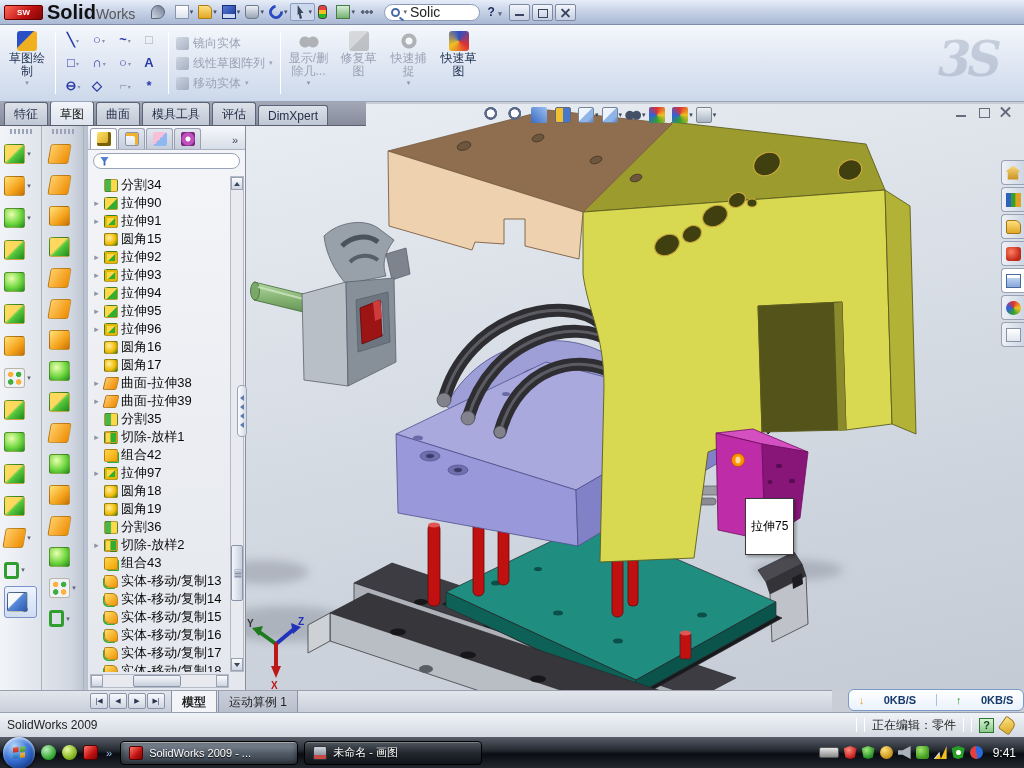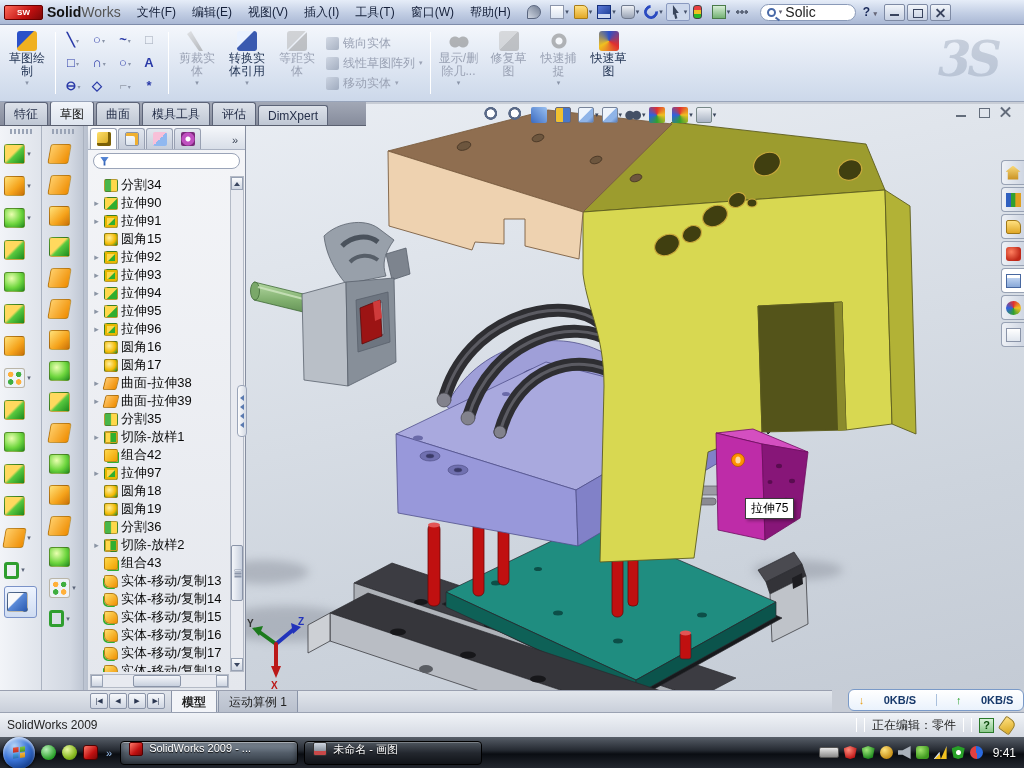--- a/index.html
+++ b/index.html
@@ -2,21 +2,21 @@
 <html><head>
 <meta charset="utf-8">
 <style>
 *{margin:0;padding:0;box-sizing:border-box;font-family:"Liberation Sans",sans-serif;user-select:none}
 html,body{width:1024px;height:768px;overflow:hidden;background:#c8cdd6;position:relative}
 .abs{position:absolute}
 
 #titlebar{left:0;top:0;width:1024px;height:25px;background:linear-gradient(#e6edf8,#c2cee4 55%,#aab8d4);border-bottom:1px solid #7e8caa;display:flex;align-items:center;z-index:9}
 #logo{display:flex;align-items:center;gap:4px;padding:0 8px 0 4px}
 #logocube{width:39px;height:15px;background:linear-gradient(135deg,#ff6a5a,#c01010 60%,#7a0808);border:1px solid #600;border-radius:2px;color:#fff;font-size:8px;font-weight:bold;display:flex;align-items:center;justify-content:center}
-#brand b{font-size:14px;color:#111}
+#brand b{font-size:20px;color:#111}
 #brand span{font-size:14px;color:#555;font-weight:400}
 #menubar{display:flex;height:100%;align-items:center}
 .menu-item{font-size:12px;color:#15203a;padding:3px 8px;cursor:default}
 #qtools{display:flex;align-items:center;gap:1px;margin-left:6px}
 .qt{display:flex;align-items:center;padding:1px 2px;border-radius:2px}
 .qt.pressed{background:#cdd8ec;border:1px solid #8a9ac0}
 .qt i{display:block;width:14px;height:14px}
 .qt .dar{font-size:7px;color:#44506a;margin-left:1px}
 .qt-pin{background:linear-gradient(45deg,#cfd6e2,#707c92);border-radius:50% 50% 50% 0;border:1px solid #5a6680}
 .qt-new{background:linear-gradient(#fff,#dbe3f0);border:1px solid #8a94aa}
@@ -89,21 +89,21 @@
 .hud-view-orientation,.hud-display-style{background:linear-gradient(135deg,#eef4fc 0 45%,#8fb4e8 50% 75%,#5a80c0);border:1px solid #78849a}
 .hud-hide-show{background:radial-gradient(circle at 30% 52%,#445066 4px,transparent 5px),radial-gradient(circle at 72% 52%,#445066 4px,transparent 5px)}
 .hud-appearance,.hud-scene{background:conic-gradient(#e03030,#f0c020,#30a030,#3060e0,#e03030);border-radius:50%}
 .hud-camera{background:linear-gradient(#eef1f6,#aab4c4);border:1px solid #788}
 #vpwin{position:absolute;right:10px;top:2px;display:flex;gap:6px;z-index:4}
 #vpwin .vb{width:16px;height:13px;position:relative;opacity:.75}
 .vb-min:after{content:"";position:absolute;left:2px;bottom:2px;width:10px;height:2px;background:#3a4456}
 .vb-res:after{content:"";position:absolute;left:3px;top:2px;width:9px;height:8px;border:1.5px solid #3a4456}
 .vb-close:before,.vb-close:after{content:"";position:absolute;left:1px;top:5px;width:13px;height:2.2px;background:#3a4456;transform:rotate(45deg)}
 .vb-close:after{transform:rotate(-45deg)}
-#tooltip{position:absolute;left:499px;top:394px;background:#fff;border:1px solid #3a3a3a;font-size:12px;color:#000;padding:1px 5px;box-shadow:2px 2px 3px rgba(0,0,0,.3);z-index:5}
+#tooltip{position:absolute;left:499px;top:394px;background:#fff;border:1px solid #3a3a3a;font-size:12px;color:#000;padding:19px 5px;box-shadow:2px 2px 3px rgba(0,0,0,.3);z-index:5}
 
 #lefttools{left:0;top:126px;width:88px;height:564px;background:linear-gradient(90deg,#f2f4f8,#d2d8e2 80%,#b8c0ce);display:flex;z-index:5}
 .tcol{width:42px;display:flex;flex-direction:column;align-items:center;border-right:1px solid #aab2c0}
 .grip{width:22px;height:5px;margin:3px 0 4px;background:repeating-linear-gradient(90deg,#9aa4b6 0 2px,transparent 2px 4px)}
 .lt{height:32px;display:flex;align-items:center;gap:2px}
 .tcol2 .lt{height:31px}
 .lt i{display:block;width:21px;height:20px;border-radius:3px;border:1px solid rgba(90,70,20,.35)}
 .lt .dar{font-size:7px;color:#5a6478}
 .lt.pressed{background:linear-gradient(#eef4ff,#cfdcf2);border:1px solid #7a92c8;border-radius:3px;padding:0 2px}
 .li-a{background:linear-gradient(135deg,#ffe27a,#f5a21a 60%,#c87008)}
@@ -175,21 +175,21 @@
 
 #taskbar{left:0;top:737px;width:1024px;height:31px;background:linear-gradient(#575e68,#262b33 42%,#0a0d12 55%,#23272f);display:flex;align-items:center;z-index:11}
 #orb{width:32px;height:32px;border-radius:50%;margin:0 6px 0 3px;background:radial-gradient(circle at 35% 28%,#b4d4f8,#3a74d8 45%,#123a86 80%,#0a244e);box-shadow:inset 0 2px 3px rgba(255,255,255,.7),0 1px 3px #000;position:relative}
 #orb:after{content:"";position:absolute;left:10px;top:10px;width:12px;height:11px;transform:skewY(-6deg);background:linear-gradient(#ea5038,#c03020) no-repeat 0 0/5.5px 5px,linear-gradient(#7fc441,#4a9a20) no-repeat 6.5px 0/5.5px 5px,linear-gradient(#4aa3df,#2a70b0) no-repeat 0 6px/5.5px 5px,linear-gradient(#f6b73c,#d09018) no-repeat 6.5px 6px/5.5px 5px}
 #qlaunch{display:flex;align-items:center;gap:6px;margin-right:8px}
 #qlaunch i{display:block;width:15px;height:15px;border-radius:3px}
 .ql-a{background:radial-gradient(circle at 35% 30%,#b8f0b8,#28a028 70%);border-radius:50% !important}
 .ql-b{background:radial-gradient(circle at 35% 30%,#e8f8a0,#88b820 60%,#487810);border-radius:50% !important}
 .ql-sw{background:linear-gradient(135deg,#ff7a6a,#c01010 60%,#7a0808);border:1px solid #500}
 #qchev{color:#9ac0f0;font-size:11px;margin-right:8px}
-.tbtn{height:24px;width:178px;display:flex;gap:6px;padding:0 8px;border-radius:4px;border:1px solid #000;background:linear-gradient(#4e565f,#23272e 50%,#101318);box-shadow:inset 0 1px 0 rgba(255,255,255,.25);margin-right:6px}
+.tbtn{height:24px;width:178px;display:flex;align-items:center;gap:6px;padding:0 8px;border-radius:4px;border:1px solid #000;background:linear-gradient(#4e565f,#23272e 50%,#101318);box-shadow:inset 0 1px 0 rgba(255,255,255,.25);margin-right:6px}
 .tbtn.on{background:linear-gradient(#8a95a2,#525c68 50%,#343c46);box-shadow:inset 0 1px 0 rgba(255,255,255,.4),inset 0 0 6px rgba(0,0,0,.5)}
 .tbtn .tlab{font-size:11px;color:#fff;white-space:nowrap;overflow:hidden;text-shadow:0 1px 1px #000}
 .tbtn i{display:block;width:14px;height:14px;flex:none;border-radius:2px}
 .ti-solidworks{background:linear-gradient(135deg,#ff7a6a,#c01010 60%,#7a0808);border:1px solid #500}
 .ti-paint{background:linear-gradient(#cfd6e0,#6a747f);box-shadow:inset 0 -4px 0 #c84848;border:1px solid #333}
 #tray{margin-left:auto;display:flex;align-items:center;gap:5px;padding-right:8px}
 #tray i{display:block;width:13px;height:13px}
 .tr-keyboard{width:20px !important;height:11px !important;background:linear-gradient(#e8e8e8,#8a8a8a);border:1px solid #555;border-radius:2px}
 .tr-antivirus{background:radial-gradient(circle at 35% 30%,#ff8a7a,#c01818 70%);clip-path:polygon(50% 0,100% 18%,86% 88%,50% 100%,14% 88%,0 18%)}
 .tr-shield-flash{background:radial-gradient(circle at 35% 30%,#a0e87a,#1f8a1f 70%);clip-path:polygon(50% 0,100% 18%,86% 88%,50% 100%,14% 88%,0 18%)}
@@ -202,30 +202,20 @@
 #clock{font-size:12px;color:#fff;padding:0 8px 0 2px;text-shadow:0 1px 1px #000}
 </style>
 </head>
 <body>
 
 <div id="titlebar" class="abs" data-name="title-bar">
   <div id="logo" data-name="app-logo">
     <span id="logocube" data-name="solidworks-cube-icon">SW</span>
     <span id="brand" data-name="app-brand"><b>Solid</b><span>Works</span></span>
   </div>
-  <div id="menubar" data-name="menu-bar">
-
-  <span class="menu-item" data-name="menu-item">文件(F)</span>
-      <span class="menu-item" data-name="menu-item">编辑(E)</span>
-      <span class="menu-item" data-name="menu-item">视图(V)</span>
-      <span class="menu-item" data-name="menu-item">插入(I)</span>
-      <span class="menu-item" data-name="menu-item">工具(T)</span>
-      <span class="menu-item" data-name="menu-item">窗口(W)</span>
-      <span class="menu-item" data-name="menu-item">帮助(H)</span>
-    </div>
   <div id="qtools" data-name="quick-access-toolbar">
 
   <span class="qt" data-name="quick-tool-button">
         <i data-name="tool-icon" class="qt-pin"></i>
         <span class="dar" data-name="dropdown-arrow-icon" style="visibility:hidden">▾</span>
       </span>
       <span class="qt" data-name="quick-tool-button">
         <i data-name="tool-icon" class="qt-new"></i>
         <span class="dar show" data-name="dropdown-arrow-icon" style="visibility: visible;">▾</span>
       </span>
@@ -330,38 +320,20 @@
       <span class="ent" data-name="sketch-entity-button">
         <span class="g">⌐</span>
         <span class="rarw show" data-name="dropdown-arrow-icon">▾</span>
       </span>
       <span class="ent on" data-name="sketch-entity-button">
         <span class="g">*</span>
         <span class="rarw" data-name="dropdown-arrow-icon">▾</span>
       </span>
     </div>
   <div class="rsep" data-name="ribbon-separator"></div>
-  <div class="rgroup" data-name="edit-group">
-
-  <div class="rbtn" data-name="ribbon-button">
-        <i class="ricon ri-trim" data-name="ribbon-icon"></i>
-        <span class="rlab">剪裁实体</span>
-        <span class="rarw show" data-name="dropdown-arrow-icon">▾</span>
-      </div>
-      <div class="rbtn on" data-name="ribbon-button">
-        <i class="ricon ri-convert" data-name="ribbon-icon"></i>
-        <span class="rlab">转换实体引用</span>
-        <span class="rarw show" data-name="dropdown-arrow-icon">▾</span>
-      </div>
-      <div class="rbtn" data-name="ribbon-button">
-        <i class="ricon ri-offset" data-name="ribbon-icon"></i>
-        <span class="rlab">等距实体</span>
-        <span class="rarw" data-name="dropdown-arrow-icon">▾</span>
-      </div>
-    </div>
   <div id="stack4" data-name="pattern-group">
 
   <div class="srow" data-name="ribbon-row-button">
         <i data-name="ribbon-icon"></i>
         <span class="slab">镜向实体</span>
         <span class="rarw" data-name="dropdown-arrow-icon">▾</span>
       </div>
       <div class="srow" data-name="ribbon-row-button">
         <i data-name="ribbon-icon"></i>
         <span class="slab">线性草图阵列</span>

